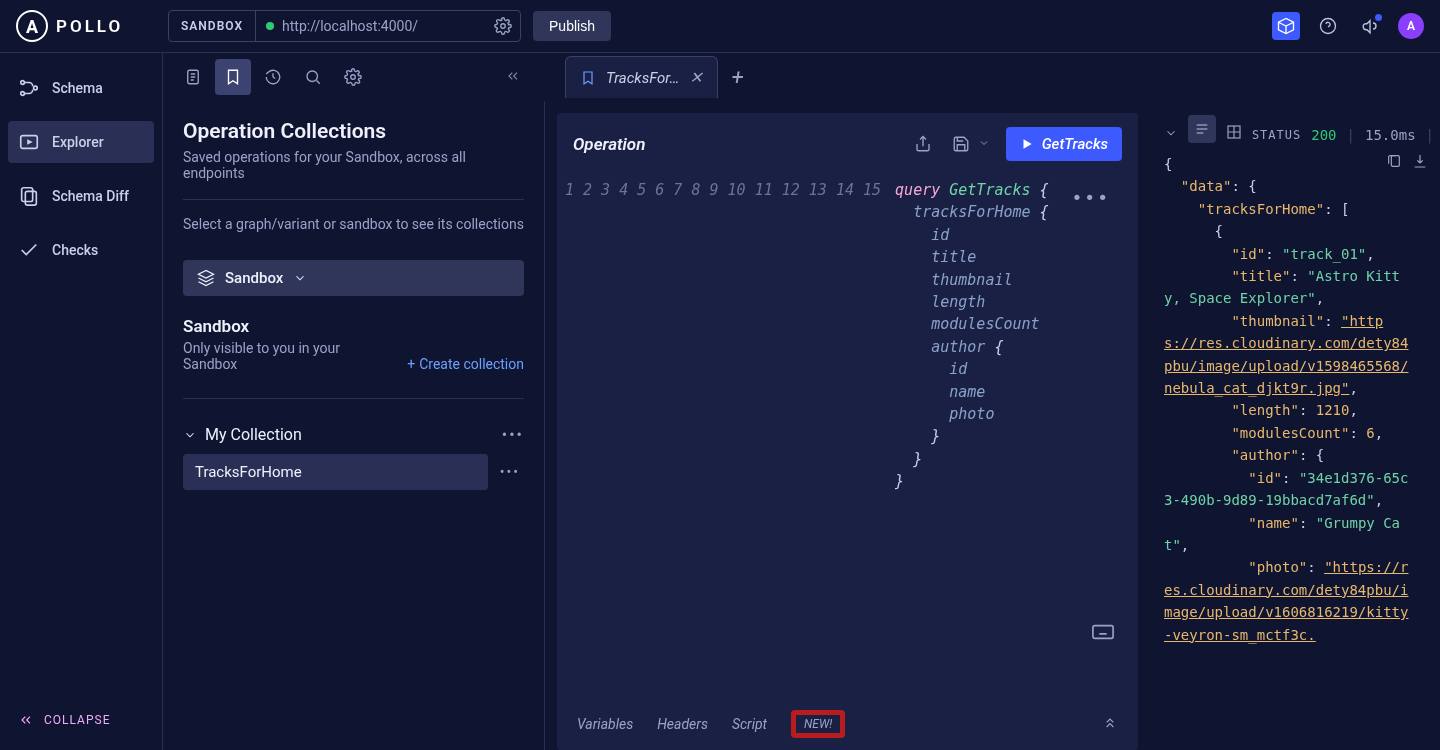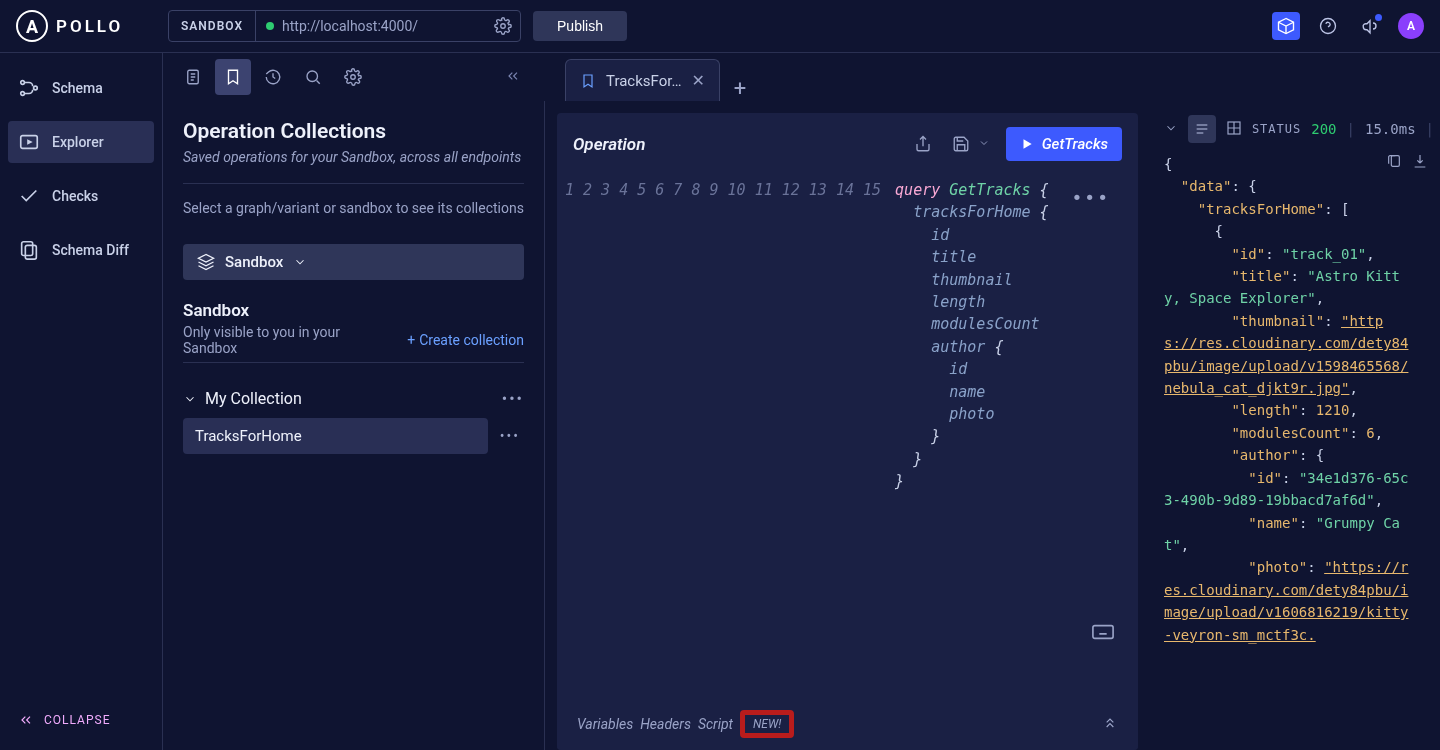--- a/index.html
+++ b/index.html
@@ -48,21 +48,21 @@
   }
   .url-box {
     display: flex; align-items: center; gap: 8px; padding: 0 10px;
     height: 100%; min-width: 230px;
   }
   .status-dot { width: 8px; height: 8px; border-radius: 50%; background: #2ecc71; }
   .url-text { color: #9aa3c7; font-size: 14px; }
   .gear-box { padding: 0 8px; display: flex; align-items: center; color: #9aa3c7; }
   .publish-btn {
     background: #2f3659; color: #fff; border: none; border-radius: 4px;
-    padding: 7px 24px; font-size: 14px; font-weight: 500;
+    padding: 7px 16px; font-size: 14px; font-weight: 500;
   }
   .topbar-right { margin-left: auto; display: flex; align-items: center; gap: 14px; }
   .top-icon {
     width: 28px; height: 28px; display: flex; align-items: center; justify-content: center;
     color: #bcc4e6; border-radius: 4px;
   }
   .top-icon.active { background: #3d5afe; color: #fff; }
   .notif-dot {
     position: relative;
   }
@@ -107,51 +107,52 @@
     position: relative;
   }
   .iconbar-inner{ display:flex; align-items:center; gap:4px; }
   .ib-btn {
     width: 36px; height: 36px; display: flex; align-items: center; justify-content: center;
     border-radius: 4px; color: #9aa3c7;
   }
   .ib-btn.active { background: #3c4370; color: #fff; }
   .ib-collapse { margin-left: auto; color: #7a84b0; padding-right: 12px; }
   .tabs {
-    display: flex; align-items: flex-end; height: 100%;
+    display: flex; align-items: center; height: 100%;
     padding-left: 20px;
+    font-style: italic;
   }
   .tab {
     display: flex; align-items: center; gap: 10px; padding: 0 14px;
     height: 42px;
     background: #1a2044; border: 1px solid #3a4166; border-bottom: none;
     border-radius: 6px 6px 0 0; color: #c9d1e8; font-size: 15px;
     max-width: 170px;
   }
   .tab-label { overflow: hidden; white-space: nowrap; text-overflow: ellipsis; max-width: 90px;}
   .tab-close { color: #9aa3c7; font-size: 16px; }
   .tab-add { width: 40px; display: flex; align-items: center; justify-content: center; color: #9aa3c7; font-size: 22px; }
 
   
   .body-row { flex: 1; display: flex; overflow: hidden; }
 
   .col-left {
     width: 382px; border-right: 1px solid #2a3052; padding: 18px 20px; display: flex; flex-direction: column;
   }
   .col-left h2 { font-size: 21px; color: #eef1fb; font-weight: 600; margin-bottom: 6px;}
-  .col-left .sub { color: #9aa3c7; font-size: 14px; margin-bottom: 18px; font-style: italic; }
+  .col-left .sub { color: #9aa3c7; font-size: 14px; margin-bottom: 18px; }
   .divider { height: 1px; background: #2a3052; margin-bottom: 16px; }
   .select-prompt { color: #9aa3c7; font-size: 14px; margin-bottom: 28px; }
   .sandbox-btn {
     display: inline-flex; align-items: center; gap: 10px;
     background: #2f3659; padding: 9px 14px; border-radius: 4px; color: #eef1fb;
     font-size: 15px; font-weight: 500; margin-bottom: 20px;
   }
   .sandbox-h { font-size: 17px; color: #eef1fb; font-weight: 600; margin-bottom: 4px; }
-  .sandbox-row { display: flex; justify-content: space-between; align-items: center; margin-bottom: 6px;}
+  .sandbox-row { display: flex; justify-content: space-between; align-items: flex-end; margin-bottom: 26px;}
   .sandbox-sub { color: #9aa3c7; font-size: 14px; max-width: 180px; }
   .create-link { color: #6ba0ff; font-size: 14px; display:flex; align-items:center; gap:4px;}
   .coll-head { display: flex; align-items: center; gap: 8px; padding: 10px 0; font-size: 16px; color: #eef1fb; }
   .coll-head .dots { margin-left: auto; color: #9aa3c7; letter-spacing: 2px; }
   .coll-item-row { display:flex; align-items:center; gap:8px; }
   .coll-item {
     flex:1; background: #292f55; border-radius: 4px; padding: 9px 12px; font-size: 15px; color: #eef1fb;
   }
   .coll-item-dots{ color:#9aa3c7; letter-spacing:2px; padding:0 4px;}
 
@@ -182,33 +183,33 @@
   .gutter { color: #6a7399; text-align: right; padding-right: 14px; user-select: none; }
   .code { flex: 1; white-space: pre; }
   .tok-kw { color: #f9a8d4; }
   .tok-name { color: #6fd3a7; }
   .tok-punc { color: #c9d1e8; }
   .tok-field { color: #8aa2c9; }
   .hdots { position:absolute; top: 12px; right: 28px; color:#9aa3c7; letter-spacing:2px; font-size:18px;}
   .kbd-icon { position:absolute; right: 24px; bottom: 52px; color:#9aa3c7;}
 
   .op-footer {
-    display:flex; align-items:center; gap:7px; padding: 12px 20px; color:#9aa3c7;
+    display:flex; align-items:center; gap:24px; padding: 12px 20px; color:#9aa3c7;
     background:#1a2044;
   }
   .op-footer .pill {
     border:5px solid #b91c1c; border-radius:4px; padding:2px 8px; font-size:12px;
   }
   .op-footer .exp { margin-left:auto; color:#9aa3c7;}
 
   .col-right {
     width: 290px; display:flex; flex-direction:column; padding: 14px 6px 0 14px;
     font-size:14px;
   }
-  .resp-head { display:flex; align-items:center; gap:10px; color:#9aa3c7; margin-bottom:10px;}
+  .resp-head { display:flex; align-items:flex-end; gap:10px; color:#9aa3c7; margin-bottom:10px;}
   .resp-head .meta{ margin-left:auto; display:flex; align-items:center; gap:10px;}
   .status-code{ color:#2ecc71;}
   .resp-head .lbl{ font-size:12px; letter-spacing:1px;}
   .resp-view {
     flex:1; overflow:hidden; position:relative;
   }
   .resp-icons{ position:absolute; top:0; right:6px; display:flex; gap:10px; color:#9aa3c7;}
   .resp-json{
     white-space: pre-wrap; word-break: break-all; line-height:22.4px; padding-right: 24px;
   }
@@ -284,33 +285,33 @@
         <svg width="22" height="22" viewBox="0 0 24 24">
             <rect x="3" y="5" width="18" height="14" rx="2"></rect>
             <polygon points="10,9 16,12 10,15" fill="currentColor" stroke="none"></polygon>
           </svg>
       </span>
       <span>Explorer</span>
     </div>
     <div class="sb-item">
       <span class="sb-icon">
         <svg width="22" height="22" viewBox="0 0 24 24">
-            <path d="M4 12l5 5L20 6"></path>
-          </svg>
-      </span>
-      <span>Checks</span>
-    </div>
-    <div class="sb-item">
-      <span class="sb-icon">
-        <svg width="22" height="22" viewBox="0 0 24 24">
             <rect x="4" y="3" width="12" height="15" rx="2"></rect>
             <rect x="8" y="7" width="12" height="15" rx="2"></rect>
           </svg>
       </span>
       <span>Schema Diff</span>
+    </div>
+    <div class="sb-item">
+      <span class="sb-icon">
+        <svg width="22" height="22" viewBox="0 0 24 24">
+            <path d="M4 12l5 5L20 6"></path>
+          </svg>
+      </span>
+      <span>Checks</span>
     </div>
     <div class="sb-collapse">
       <svg width="16" height="16" viewBox="0 0 24 24">
           <path d="M11 17l-5-5 5-5M18 17l-5-5 5-5"></path>
         </svg>
       <span>COLLAPSE</span>
     </div>
   </div>
 
   <div class="main">

